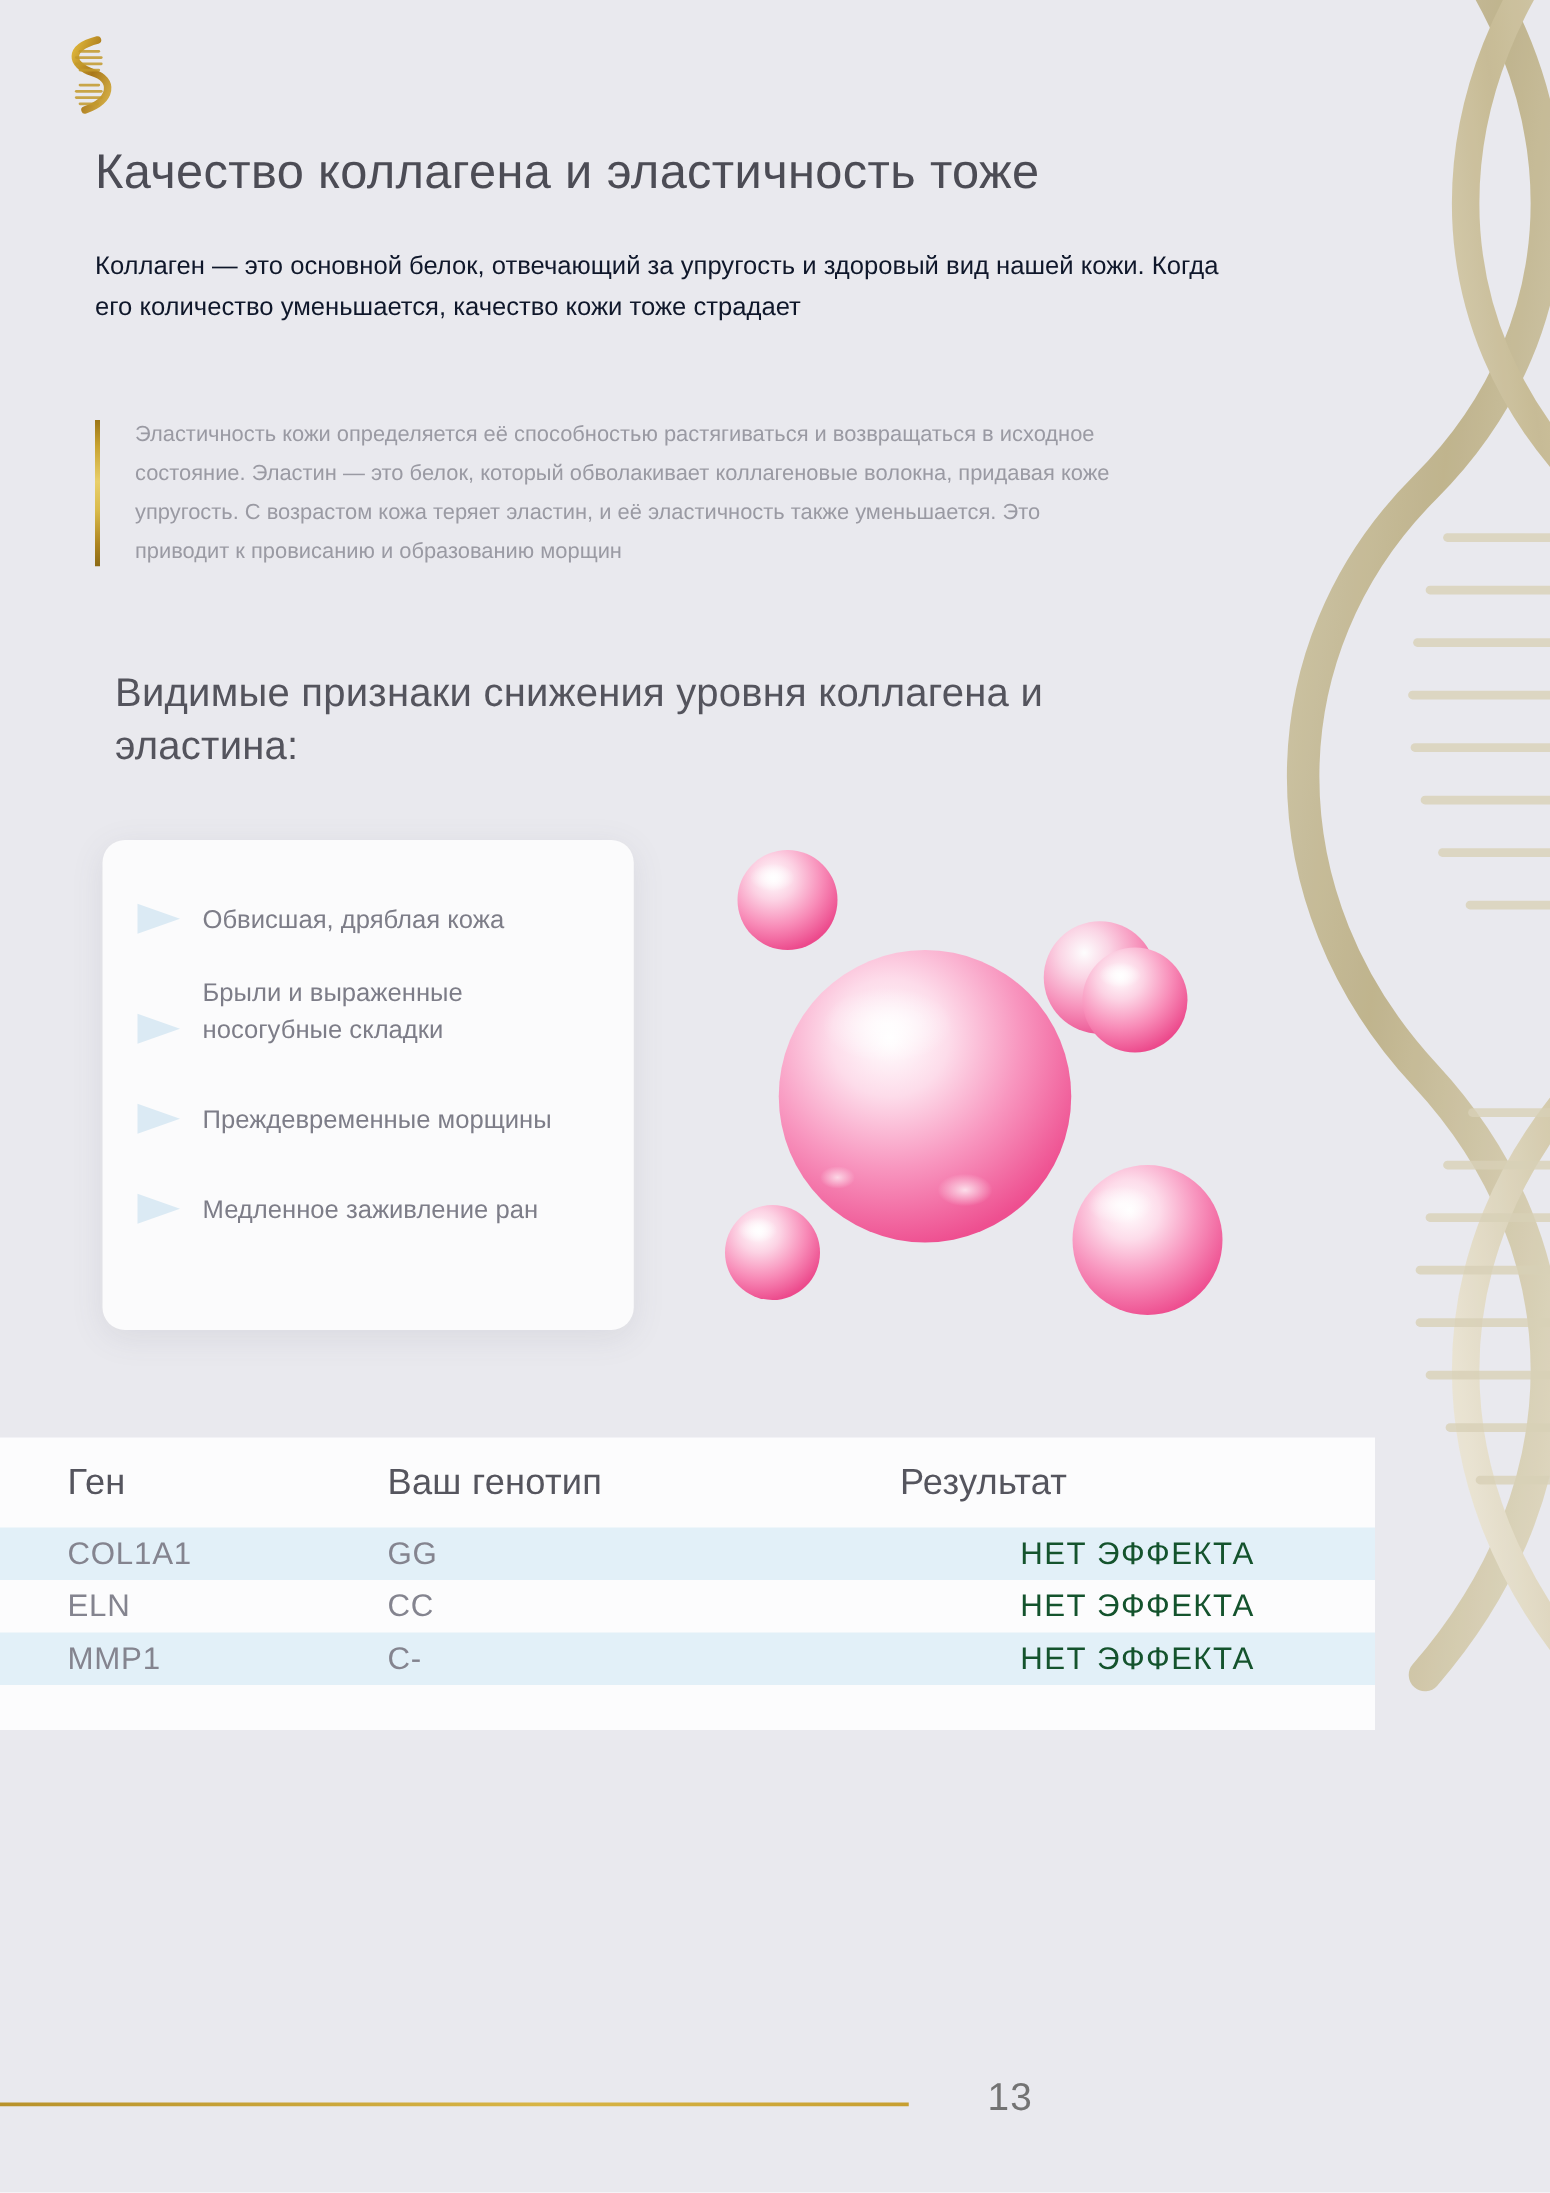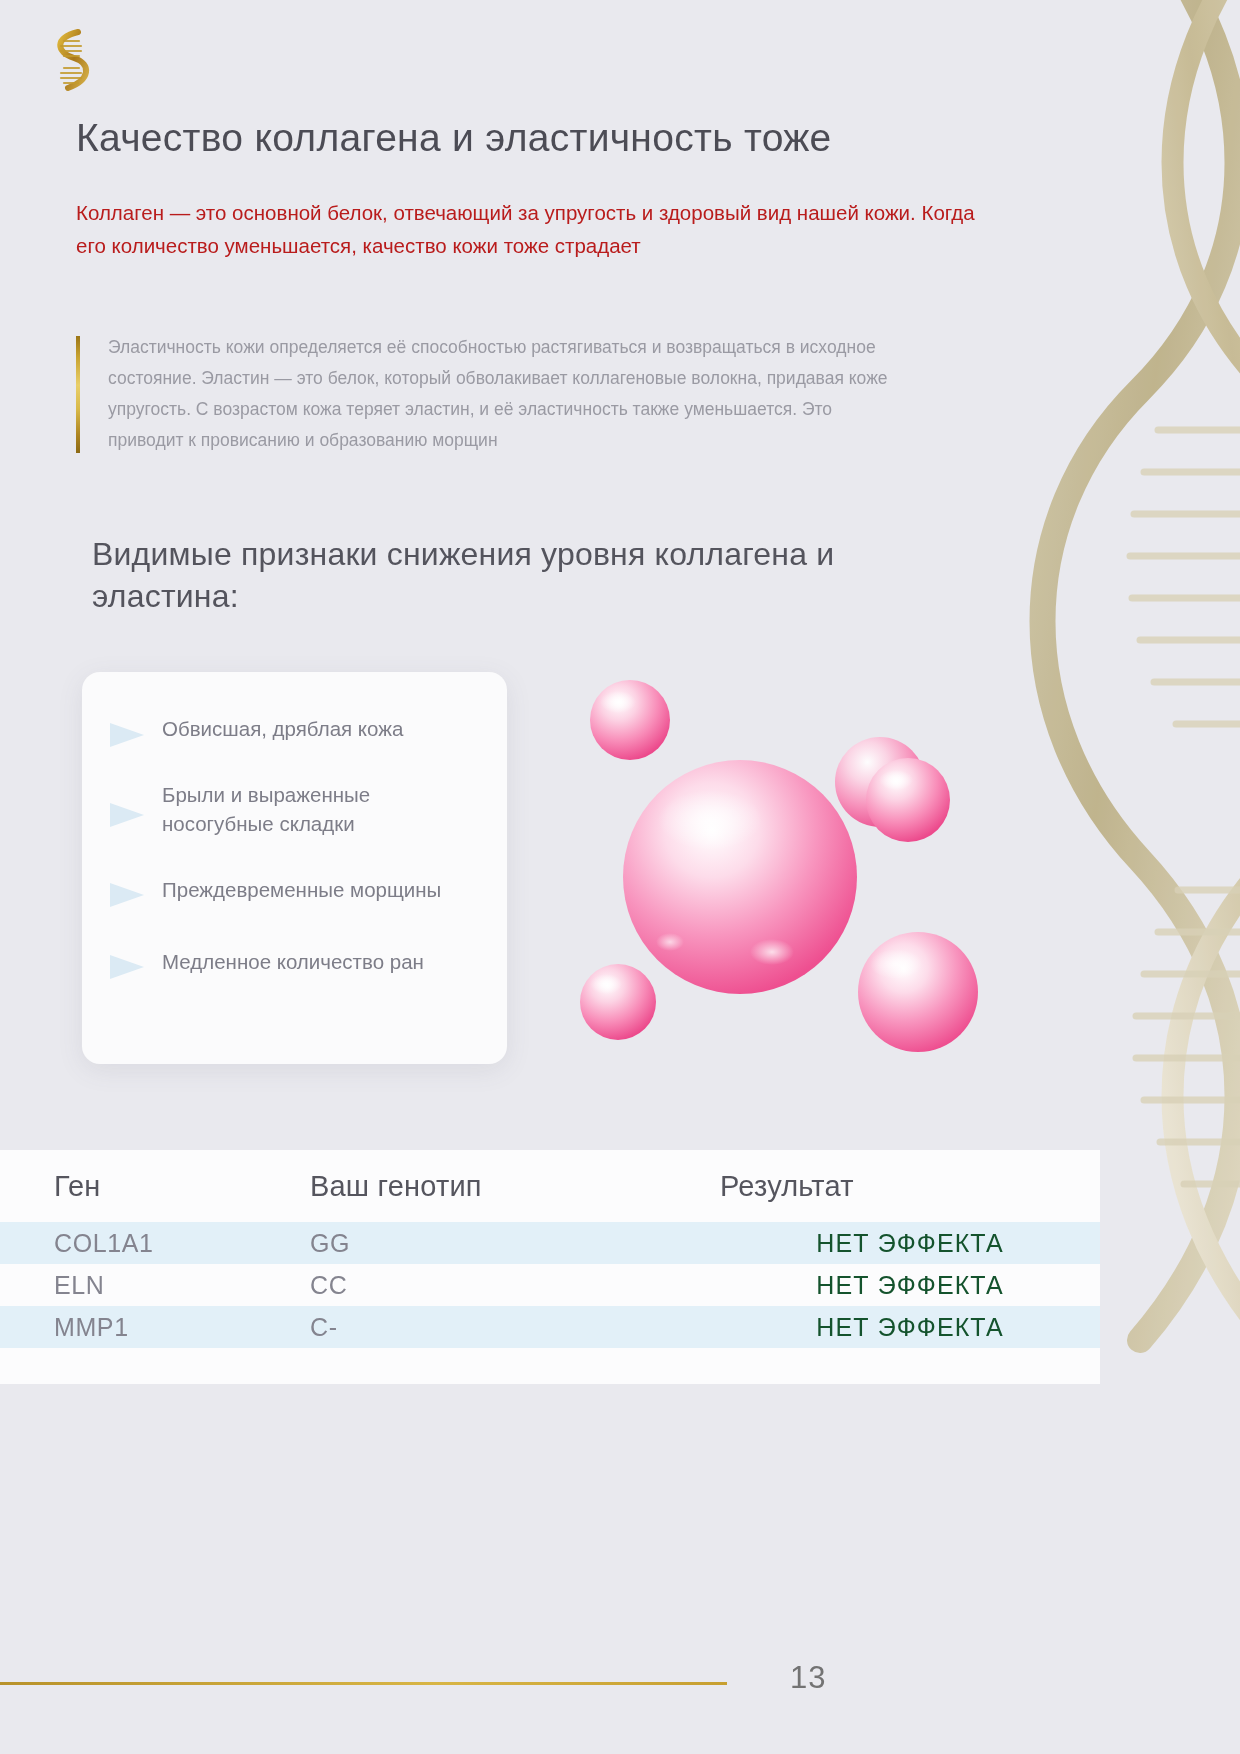--- a/index.html
+++ b/index.html
@@ -60,21 +60,21 @@
     color: #4c4c55;
     line-height: 1.18;
   }
   .intro {
     position: absolute;
     left: 76px;
     top: 196px;
     width: 900px;
     font-size: 20.5px;
     font-weight: 300;
-    color: #b91c1c;
+    color: #0f172a;
     line-height: 1.62;
   }
 
   .quote {
     position: absolute;
     left: 76px;
     top: 332px;
     width: 830px;
     padding-left: 32px;
     box-sizing: border-box;
@@ -115,21 +115,21 @@
     width: 425px;
     min-height: 392px;
     background: #fbfbfc;
     border-radius: 18px;
     box-shadow: 0 6px 26px rgba(90,90,110,0.10);
     padding: 34px 30px 30px 26px;
     box-sizing: border-box;
   }
   .sign-item {
     display: flex;
-    align-items: center;
+    align-items: flex-end;
     margin-bottom: 28px;
   }
   .sign-item:last-child { margin-bottom: 0; }
   .sign-arrow {
     flex: 0 0 auto;
     width: 40px;
     margin-top: 14px;
     margin-right: 14px;
   }
   .sign-arrow svg { display:block; width: 40px; height: 30px; }
@@ -322,21 +322,21 @@
       </span>
       <span class="sign-text">Преждевременные морщины</span>
     </div>
 
     <div class="sign-item">
       <span class="sign-arrow">
         <svg viewBox="0 0 40 30">
             <polygon points="2,3 36,15 2,27" fill="#dbeaf4"></polygon>
           </svg>
       </span>
-      <span class="sign-text">Медленное количество ран</span>
+      <span class="sign-text">Медленное заживление ран</span>
     </div>
 
   </div>
 
   <div class="bubbles">
     <svg viewBox="0 0 470 400">
       <defs>
         <radialGradient id="bub" cx="38%" cy="30%" r="72%">
           <stop offset="0%" stop-color="#ffffff"></stop>
           <stop offset="28%" stop-color="#fddcea"></stop>

